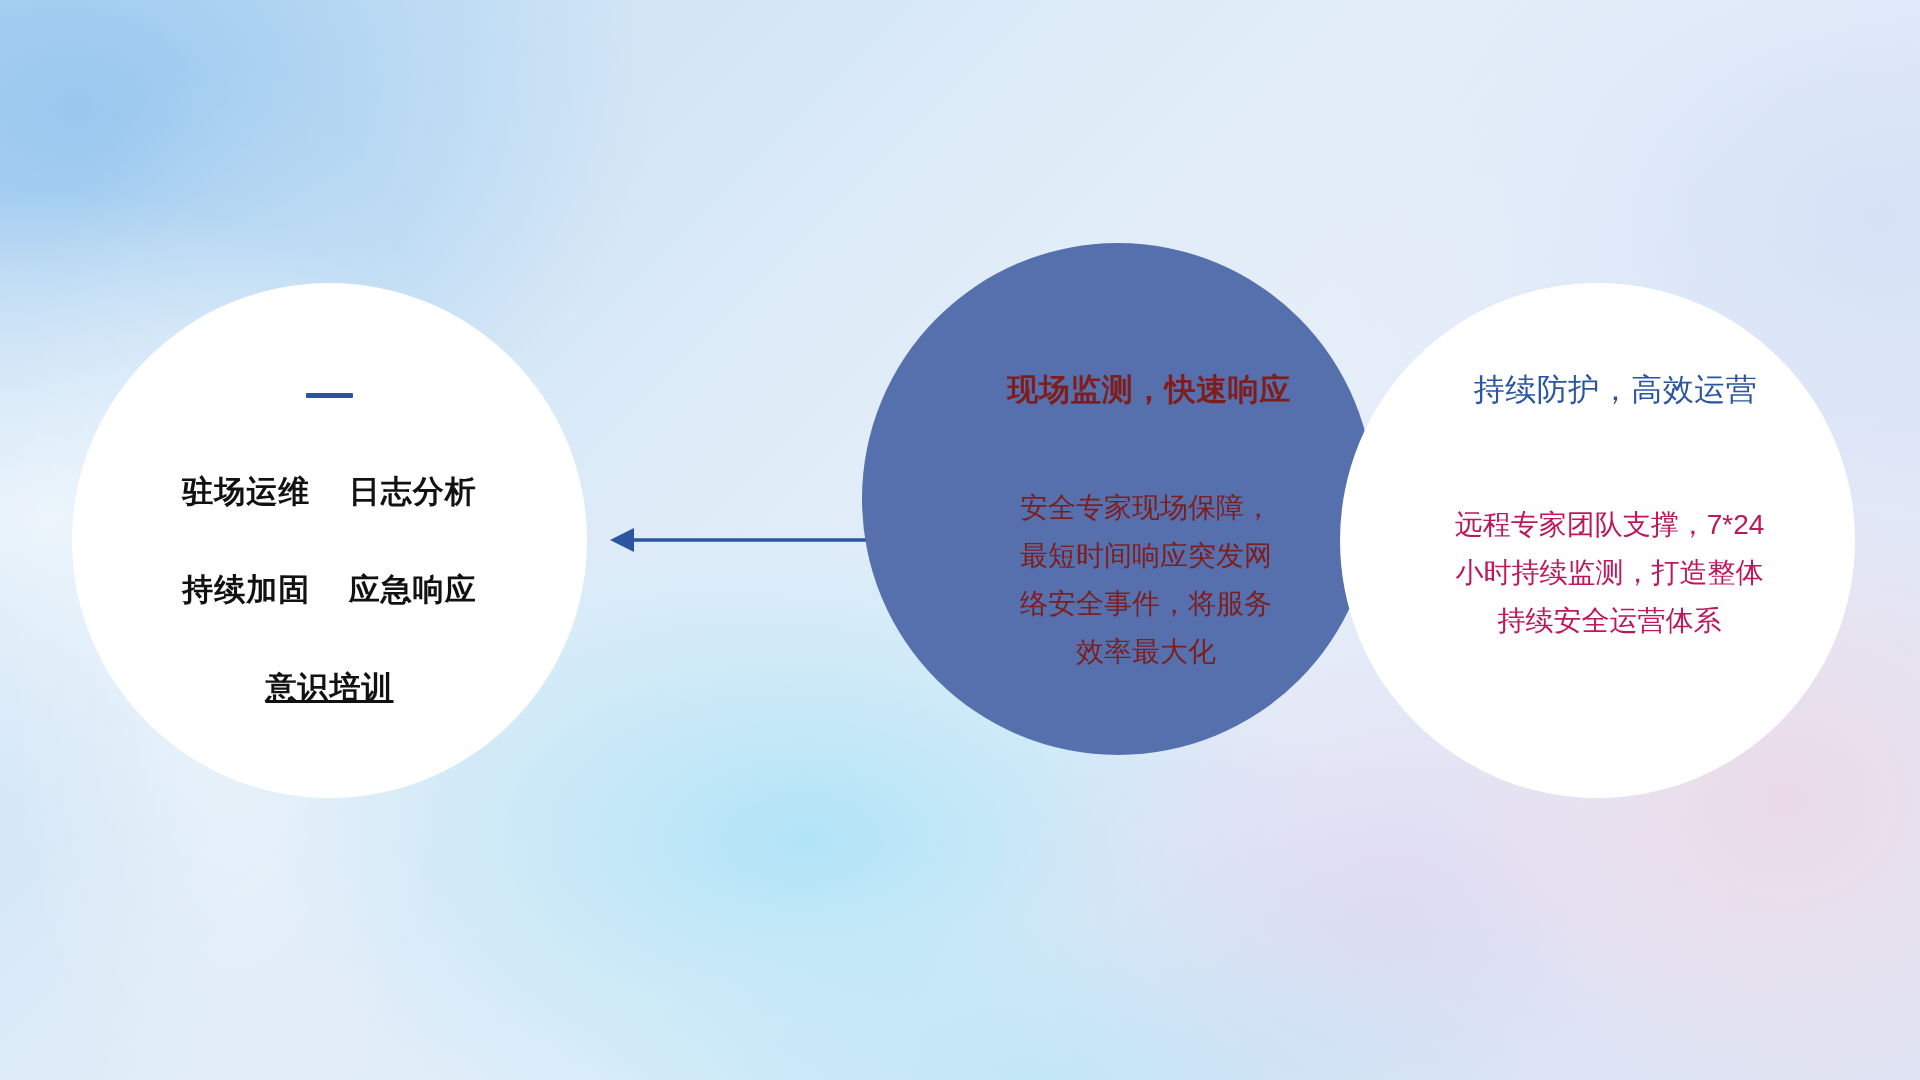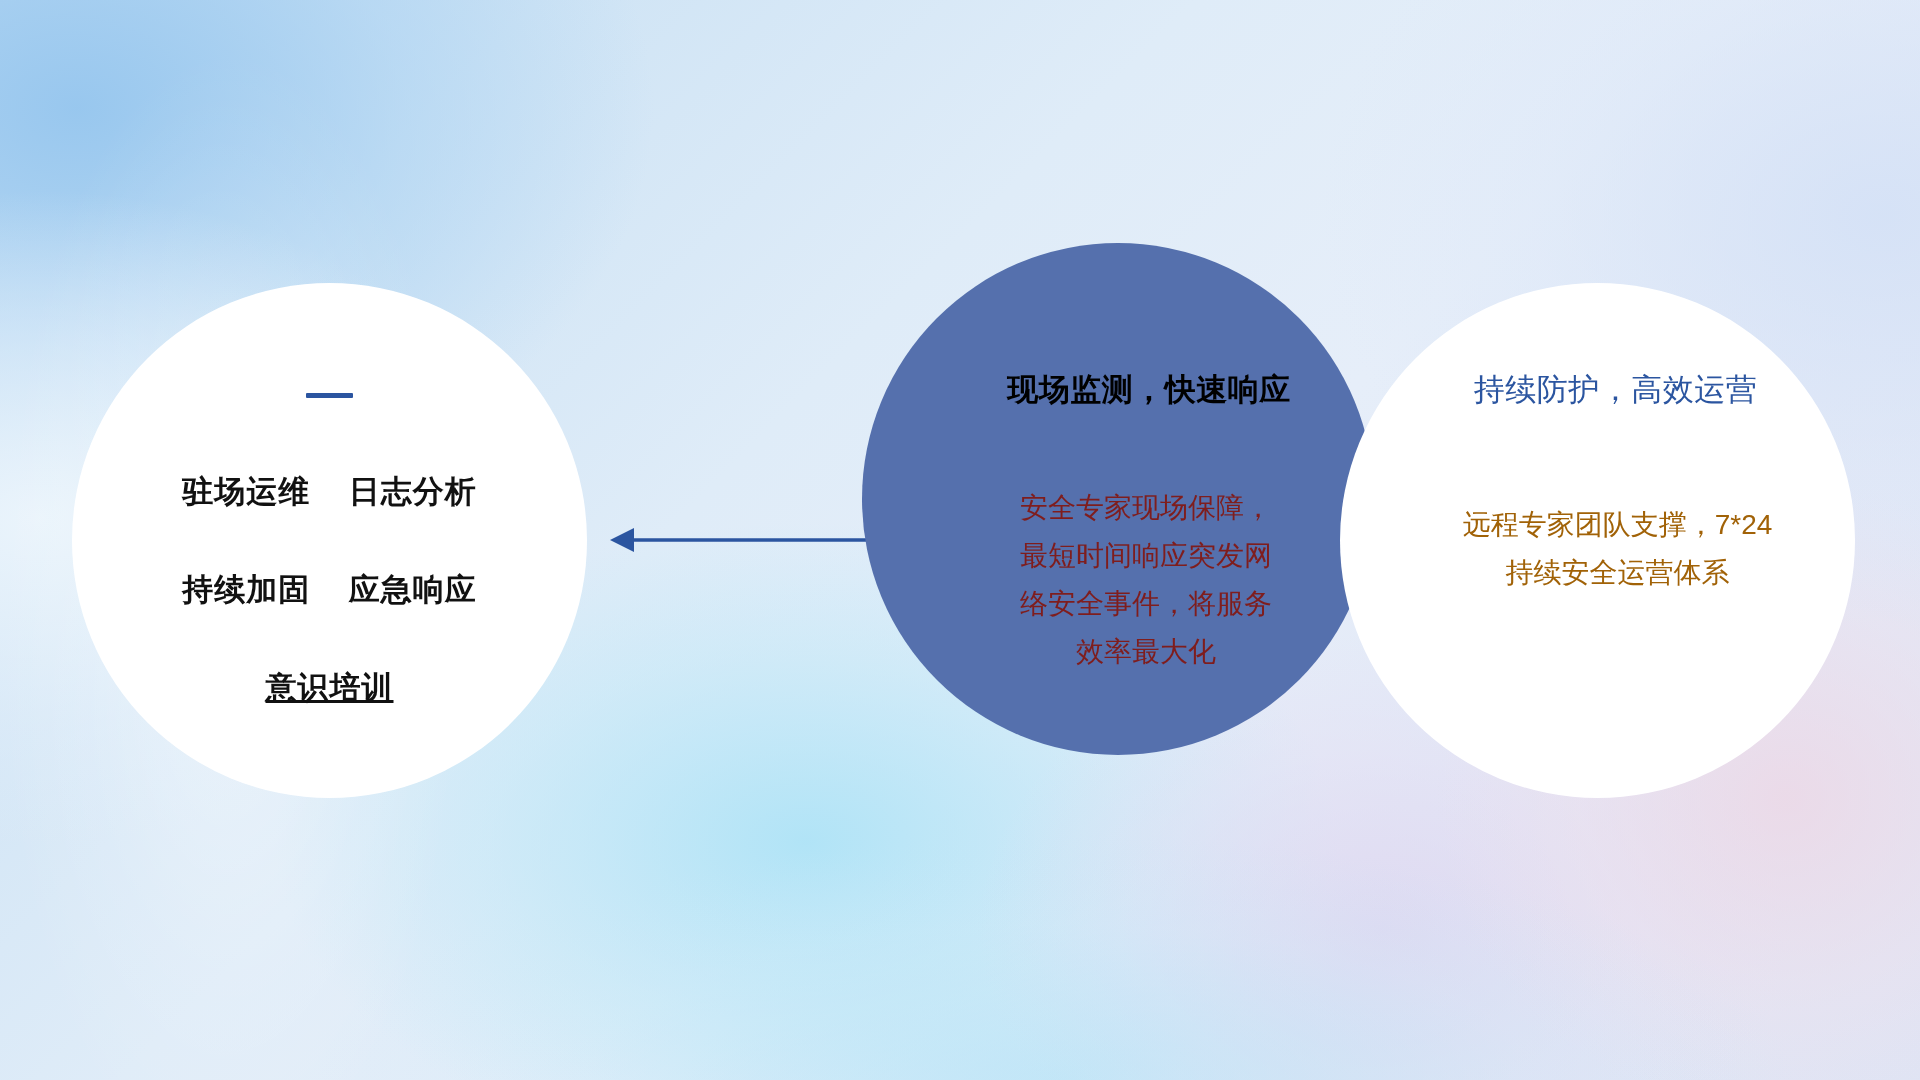--- a/index.html
+++ b/index.html
@@ -165,21 +165,21 @@
     height: 512px;
     z-index: 5;
     box-sizing: border-box;
   }
   #middle-title {
     position: absolute;
     left: 0;
     top: 126px;
     width: 512px;
     text-align: center;
-    color: #000000;
+    color: #7f1d1d;
     font-size: 31px;
     font-weight: bold;
     letter-spacing: 0.5px;
     padding-left: 62px;
     box-sizing: border-box;
   }
   #middle-body {
     position: absolute;
     left: 0;
     top: 241px;
@@ -215,25 +215,25 @@
     text-align: center;
     color: #2b55a0;
     font-size: 31px;
     font-weight: normal;
     letter-spacing: 0.5px;
     padding-left: 36px;
     box-sizing: border-box;
   }
   #right-body {
     position: absolute;
-    left: 12px;
+    left: 4px;
     top: 218px;
     width: 515px;
     text-align: center;
-    color: #a16207;
+    color: #be185d;
     font-size: 28px;
     line-height: 48px;
     padding-left: 30px;
     padding-right: 14px;
     box-sizing: border-box;
   }
 
   
   #connector-arrow {
     position: absolute;
@@ -282,17 +282,18 @@
       <span class="body-line">最短时间响应突发网</span>
       <span class="body-line">络安全事件，将服务</span>
       <span class="body-line">效率最大化</span>
     </div>
   </div>
 
   <div id="right-content">
     <div id="right-title">持续防护，高效运营</div>
     <div id="right-body">
       <span class="body-line">远程专家团队支撑，7*24</span>
+      <span class="body-line">小时持续监测，打造整体</span>
       <span class="body-line">持续安全运营体系</span>
     </div>
   </div>
 
 </div>
 
 </body></html>

